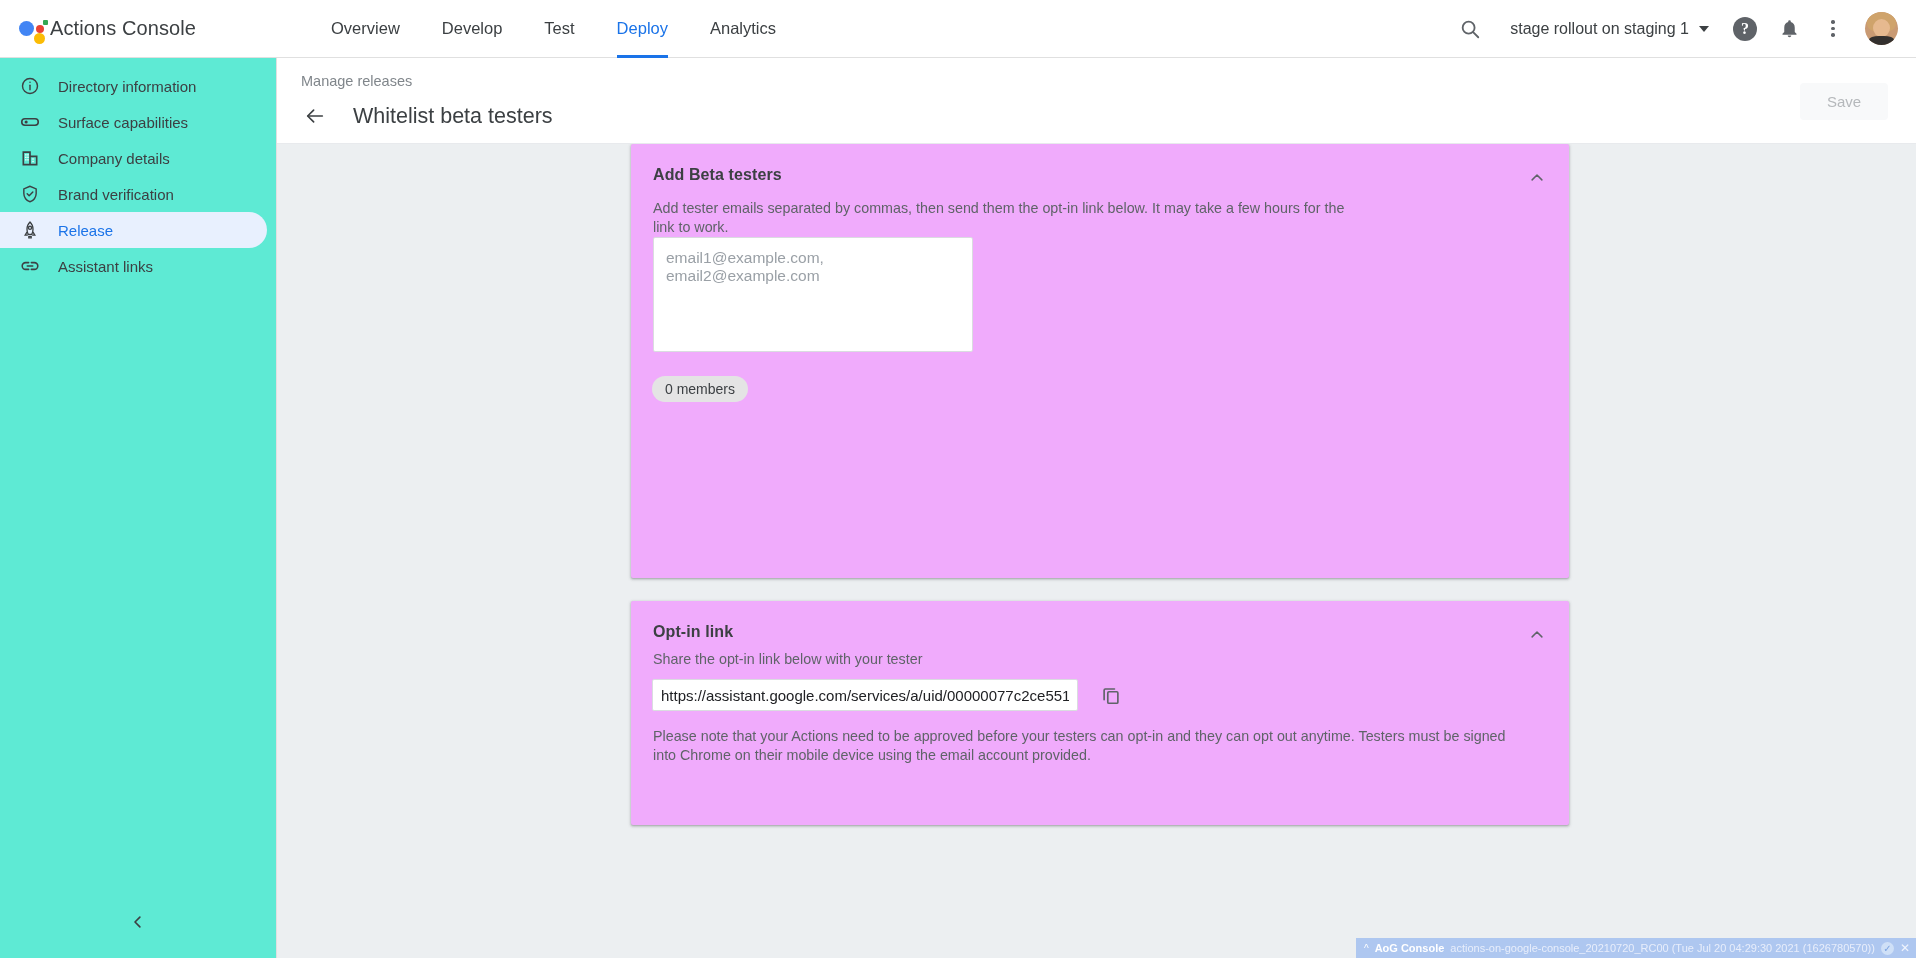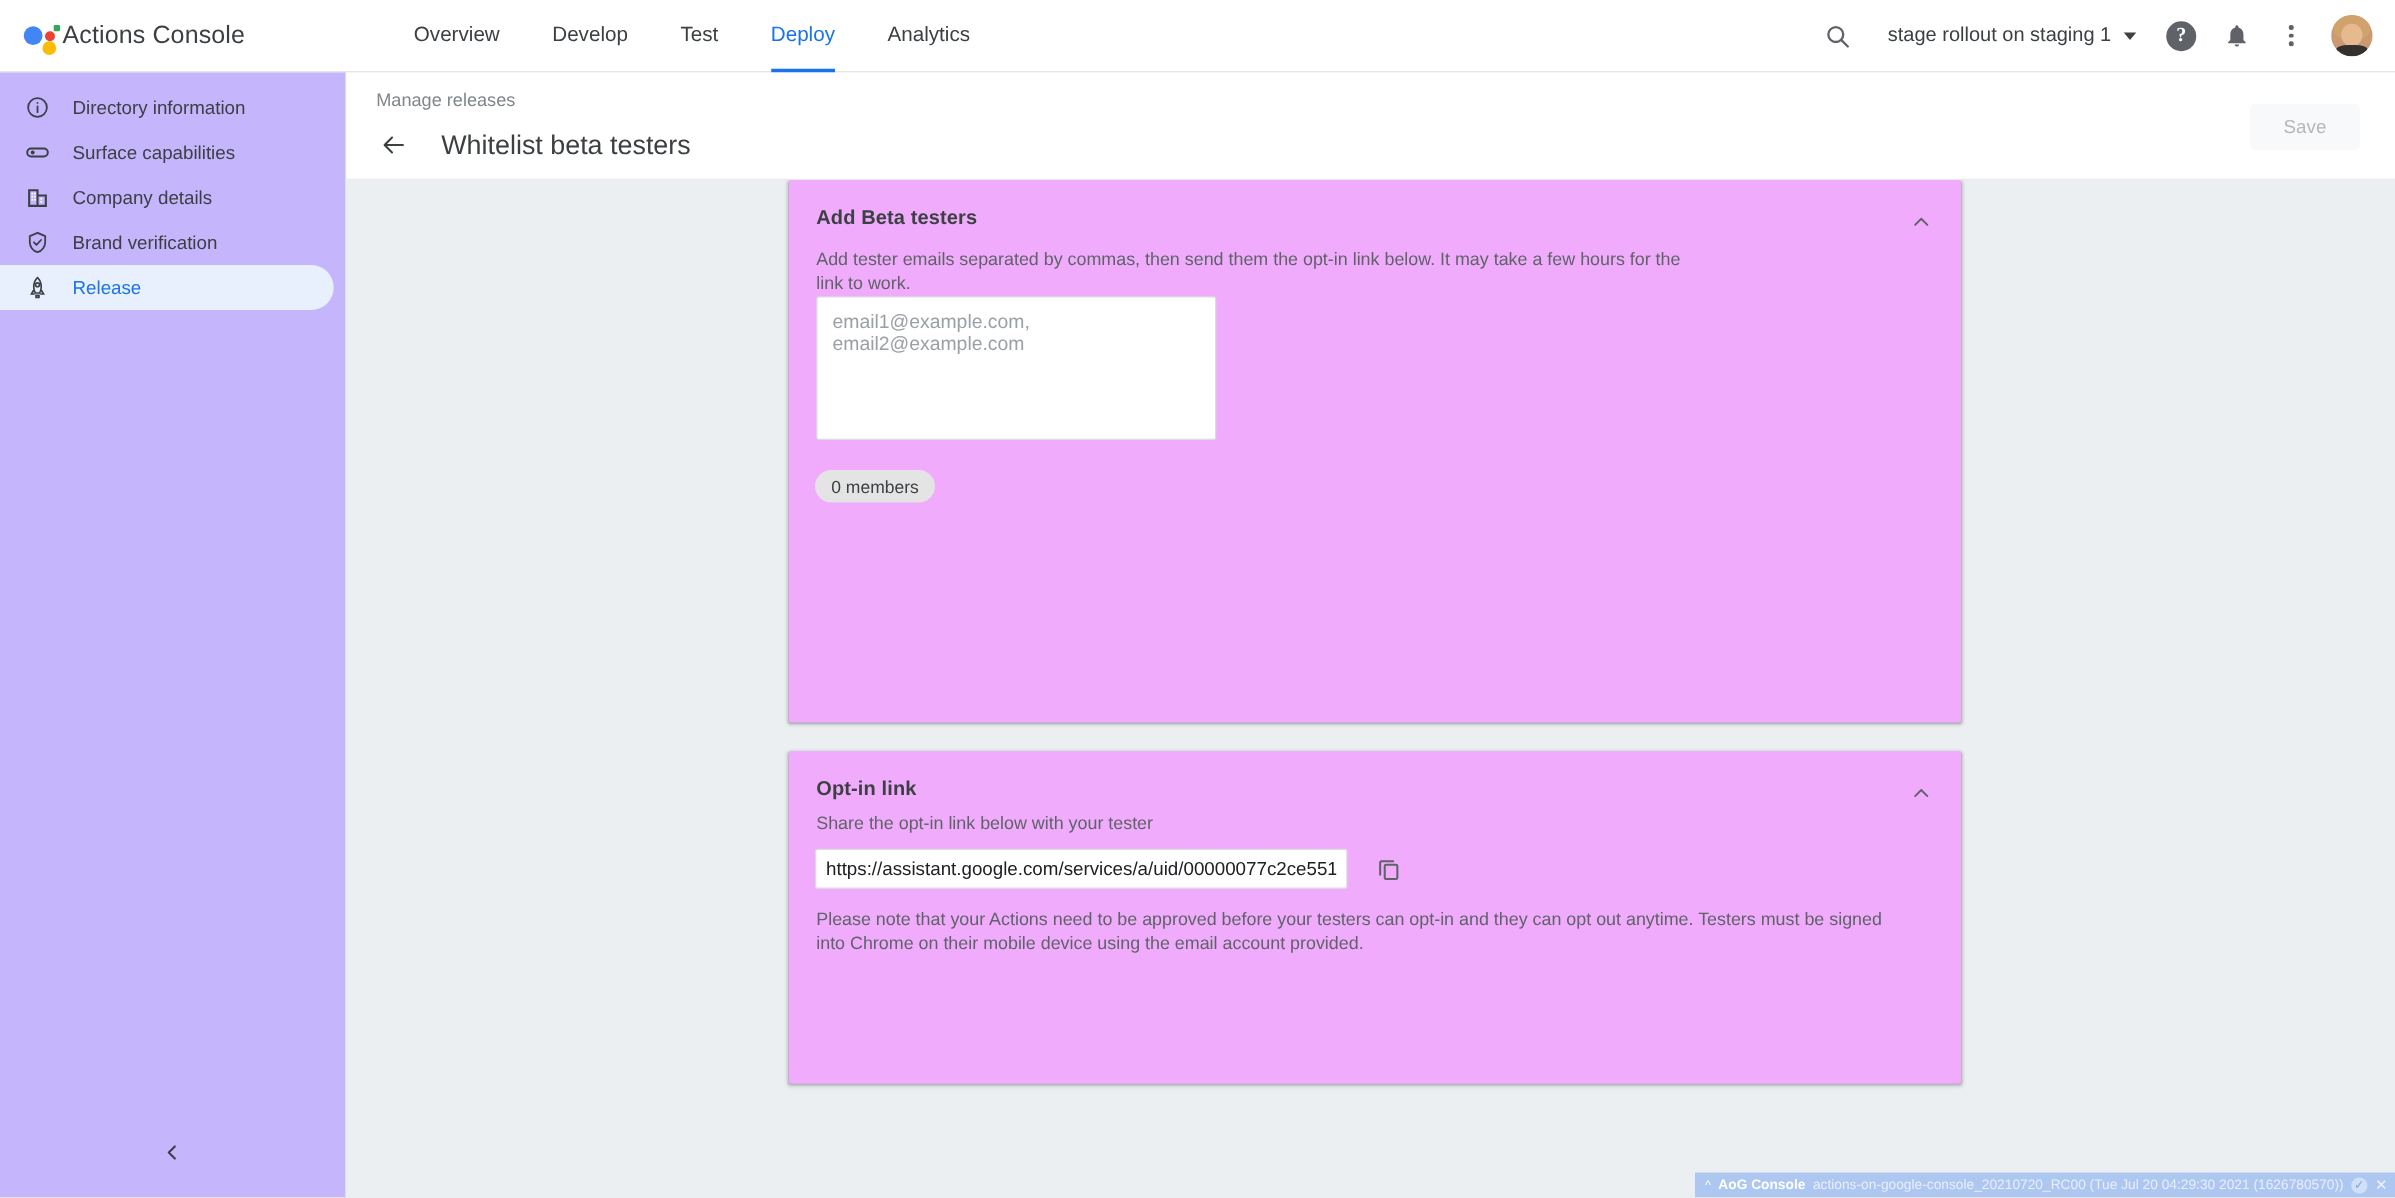--- a/index.html
+++ b/index.html
@@ -105,21 +105,21 @@
   }
   .avatar .body {
     position: absolute; left: 4px; bottom: 0; width: 25px; height: 9px;
     border-radius: 40% 40% 0 0; background: #33302e;
   }
 
   
   .sidebar {
     position: absolute; top: 58px; left: 0;
     width: 277px; height: 900px;
-    background: #c4b5fd;
+    background: #5eead4;
     border-right: 1px solid #e0e0e0;
   }
   .side-list { padding-top: 10px; }
   .side-item {
     display: flex; align-items: center;
     height: 36px; margin: 0 9px 0 0;
     padding-left: 19px;
     border-radius: 0 18px 18px 0;
     font-size: 15px; color: #3c4043;
     cursor: pointer;
@@ -179,21 +179,21 @@
     background: #eceff1;
     overflow: hidden;
   }
   .card {
     position: absolute;
     background: #f0abfc;
     border-radius: 2px;
     box-shadow: 0 1px 2px rgba(60,64,67,.30), 0 1px 3px 1px rgba(60,64,67,.15);
   }
   .card-a { left: 354px; top: 0px; width: 938px; height: 434px; }
-  .card-b { left: 354px; top: 457px; width: 938px; height: 266px; padding-left: 28px; }
+  .card-b { left: 354px; top: 457px; width: 938px; height: 224px; padding-left: 28px; }
 
   .card-title {
     position: absolute; left: 22px; top: 22px;
     font-size: 16px; font-weight: bold; color: #3c4043;
     letter-spacing: 0.1px;
   }
   .card-collapse {
     position: absolute; right: 18px; top: 20px;
     width: 28px; height: 28px;
     display: flex; align-items: center; justify-content: center;
@@ -382,20 +382,29 @@
         <svg width="20" height="20" viewBox="0 0 24 24" fill="none" stroke="#3c4043" stroke-width="1.6">
           <path d="M12 2.5c2.4 2.3 3.6 5.4 3.6 8.7 0 2.2-.5 4.3-1.5 6.1h-4.2c-1-1.8-1.5-3.9-1.5-6.1 0-3.3 1.2-6.4 3.6-8.7z"></path>
           <circle cx="12" cy="9.4" r="1.9"></circle>
           <path d="M8.4 14.4 6.2 18.2h3.2M15.6 14.4l2.2 3.8h-3.2"></path>
           <path d="M10.6 19.6h2.8v1.9h-2.8z"></path>
         </svg>
       </span>
       <span class="side-label">Release</span>
     </div>
 
+    <div class="side-item">
+      <span class="side-ico">
+        <svg width="22" height="22" viewBox="0 0 24 24" fill="none" stroke="#3c4043" stroke-width="1.7">
+          <path d="M10.5 8.3H7.2a3.7 3.7 0 0 0 0 7.4h3.3M13.5 8.3h3.3a3.7 3.7 0 0 1 0 7.4h-3.3" stroke-linecap="round"></path>
+          <line x1="9" y1="12" x2="15" y2="12" stroke-linecap="round"></line>
+        </svg>
+      </span>
+      <span class="side-label">Assistant links</span>
+    </div>
   </div>
 
   <div class="collapse-btn">
     <span>
       <svg width="18" height="18" viewBox="0 0 24 24" fill="none" stroke="#3c4043" stroke-width="2.2" stroke-linecap="round" stroke-linejoin="round">
         <polyline points="14.5,5.5 8,12 14.5,18.5"></polyline>
       </svg>
     </span>
   </div>
 </div>

